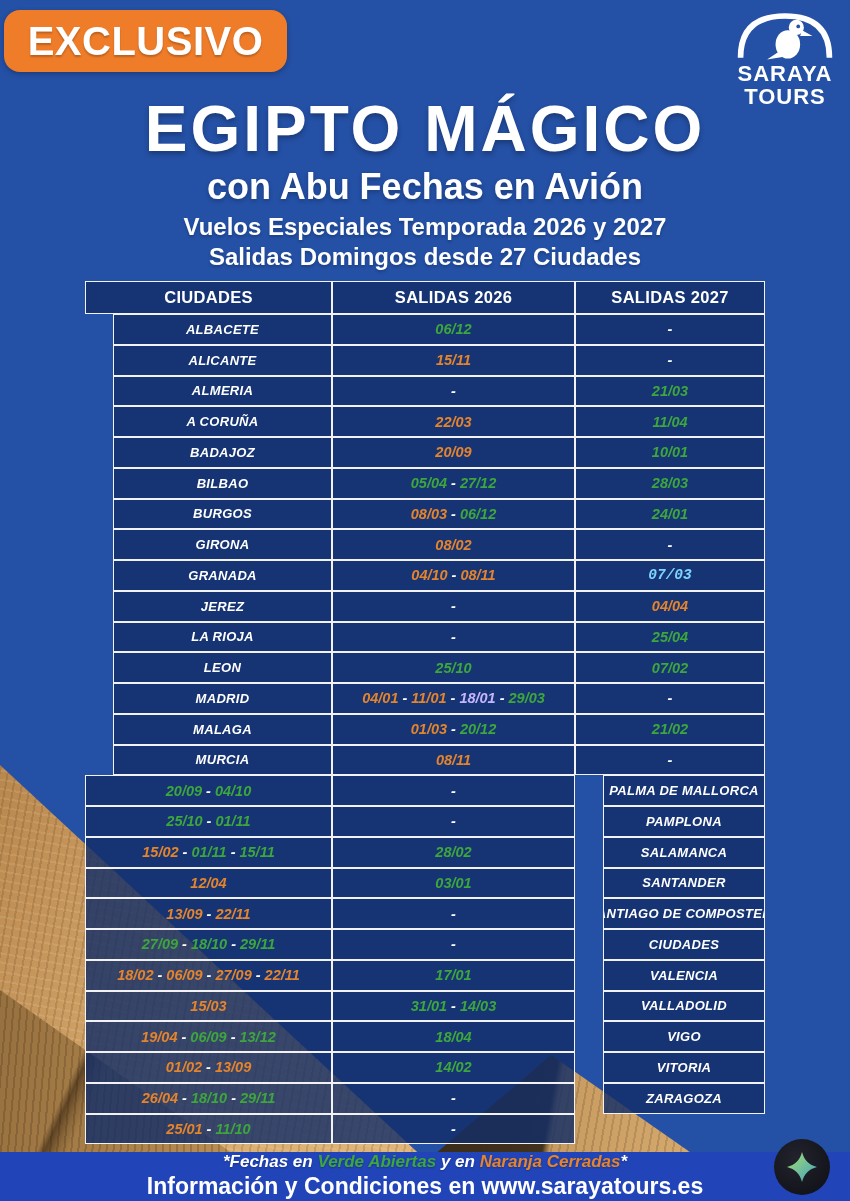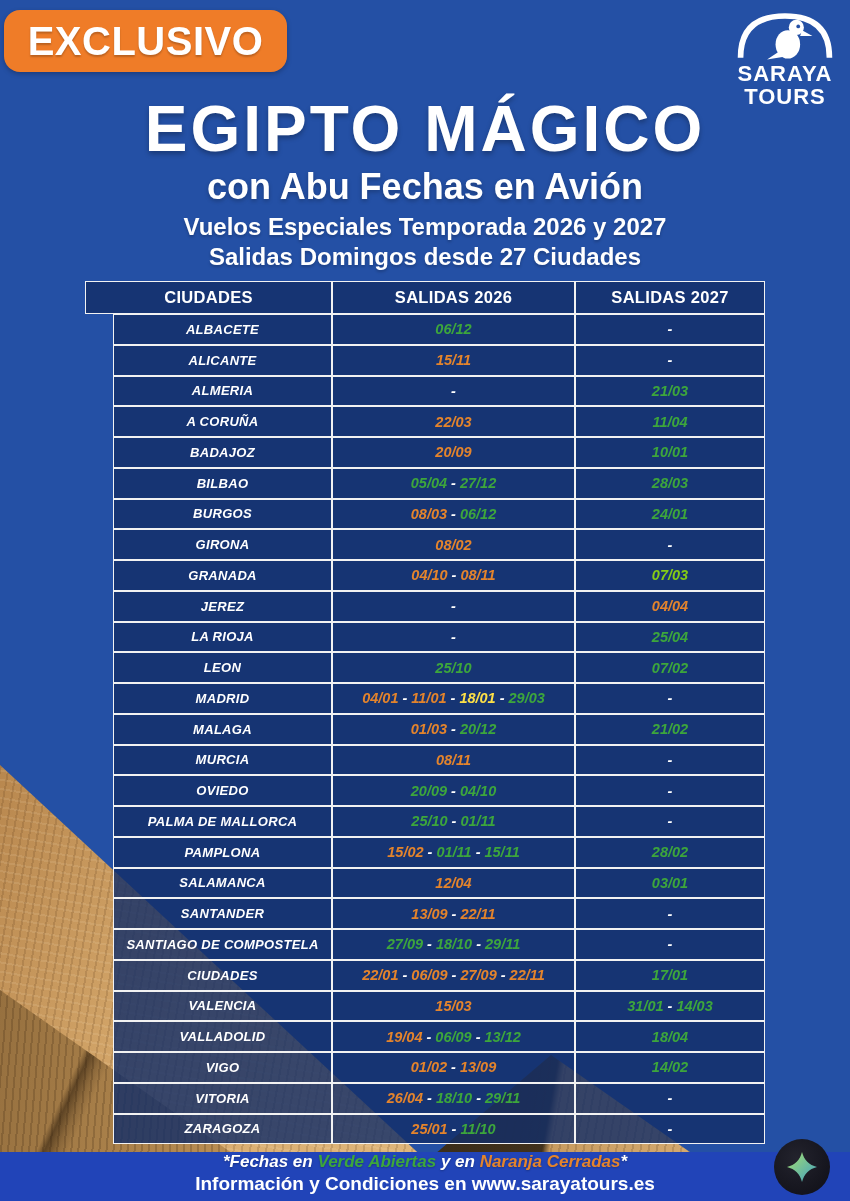--- a/index.html
+++ b/index.html
@@ -70,21 +70,21 @@
   .cell.dates{font-size:14.5px;font-weight:bold;font-style:italic;}
   .cell .sep{color:#fff;margin:0 4px;}
   .cell .dash{color:#fff;}
 
   
   .footer{
     position:absolute;left:0;bottom:0;width:850px;height:49px;z-index:4;
     background:#2144b8;text-align:center;color:#fff;
   }
   .legend{margin-top:0;font-size:17px;font-weight:bold;font-style:italic;text-shadow:0 1px 2px rgba(0,0,0,.25);}
-  .info{margin-top:1px;font-size:19px;font-weight:bold;}
+  .info{margin-top:1px;font-size:23px;font-weight:bold;}
 
   
   .sparkle{position:absolute;right:20px;bottom:6px;z-index:5;width:56px;height:56px;border-radius:50%;
     background:radial-gradient(circle at 40% 35%, #23232d, #0e0e16);display:flex;align-items:center;justify-content:center;}
 </style>
 </head>
 <body>
 
 <div class="page">
 
@@ -180,21 +180,21 @@
       <div class="cell dates">
         <span class="dash">-</span>
       </div>
       <div class="cell city">GRANADA</div>
       <div class="cell dates">
         <span style="color: rgb(228, 132, 44);">04/10</span>
         <span class="sep">-</span>
         <span style="color: rgb(228, 132, 44);">08/11</span>
       </div>
       <div class="cell dates">
-        <span style="color: #84cc16;">07/03</span>
+        <span style="color: #7dd3fc; font-family: Liberation Mono, monospace;">07/03</span>
       </div>
       <div class="cell city">JEREZ</div>
       <div class="cell dates">
         <span class="dash">-</span>
       </div>
       <div class="cell dates">
         <span style="color: rgb(228, 132, 44);">04/04</span>
       </div>
       <div class="cell city">LA RIOJA</div>
       <div class="cell dates">
@@ -209,21 +209,21 @@
       </div>
       <div class="cell dates">
         <span style="color: rgb(61, 166, 60);">07/02</span>
       </div>
       <div class="cell city">MADRID</div>
       <div class="cell dates">
         <span style="color: rgb(228, 132, 44);">04/01</span>
         <span class="sep">-</span>
         <span style="color: rgb(228, 132, 44);">11/01</span>
         <span class="sep">-</span>
-        <span style="color: #fde047;">18/01</span>
+        <span style="color: #c4b5fd;">18/01</span>
         <span class="sep">-</span>
         <span style="color: rgb(61, 166, 60);">29/03</span>
       </div>
       <div class="cell dates">
         <span class="dash">-</span>
       </div>
       <div class="cell city">MALAGA</div>
       <div class="cell dates">
         <span style="color: rgb(228, 132, 44);">01/03</span>
         <span class="sep">-</span>
@@ -232,21 +232,20 @@
       <div class="cell dates">
         <span style="color: rgb(61, 166, 60);">21/02</span>
       </div>
       <div class="cell city">MURCIA</div>
       <div class="cell dates">
         <span style="color: rgb(228, 132, 44);">08/11</span>
       </div>
       <div class="cell dates">
         <span class="dash">-</span>
       </div>
-      <div class="cell city">OVIEDO</div>
       <div class="cell dates">
         <span style="color: rgb(61, 166, 60);">20/09</span>
         <span class="sep">-</span>
         <span style="color: rgb(61, 166, 60);">04/10</span>
       </div>
       <div class="cell dates">
         <span class="dash">-</span>
       </div>
       <div class="cell city">PALMA DE MALLORCA</div>
       <div class="cell dates">
@@ -290,21 +289,21 @@
         <span class="sep">-</span>
         <span style="color: rgb(61, 166, 60);">18/10</span>
         <span class="sep">-</span>
         <span style="color: rgb(61, 166, 60);">29/11</span>
       </div>
       <div class="cell dates">
         <span class="dash">-</span>
       </div>
       <div class="cell city">CIUDADES</div>
       <div class="cell dates">
-        <span style="color: rgb(228, 132, 44);">22/01</span>
+        <span style="color: rgb(228, 132, 44);">18/02</span>
         <span class="sep">-</span>
         <span style="color: rgb(228, 132, 44);">06/09</span>
         <span class="sep">-</span>
         <span style="color: rgb(228, 132, 44);">27/09</span>
         <span class="sep">-</span>
         <span style="color: rgb(228, 132, 44);">22/11</span>
       </div>
       <div class="cell dates">
         <span style="color: rgb(61, 166, 60);">17/01</span>
       </div>

